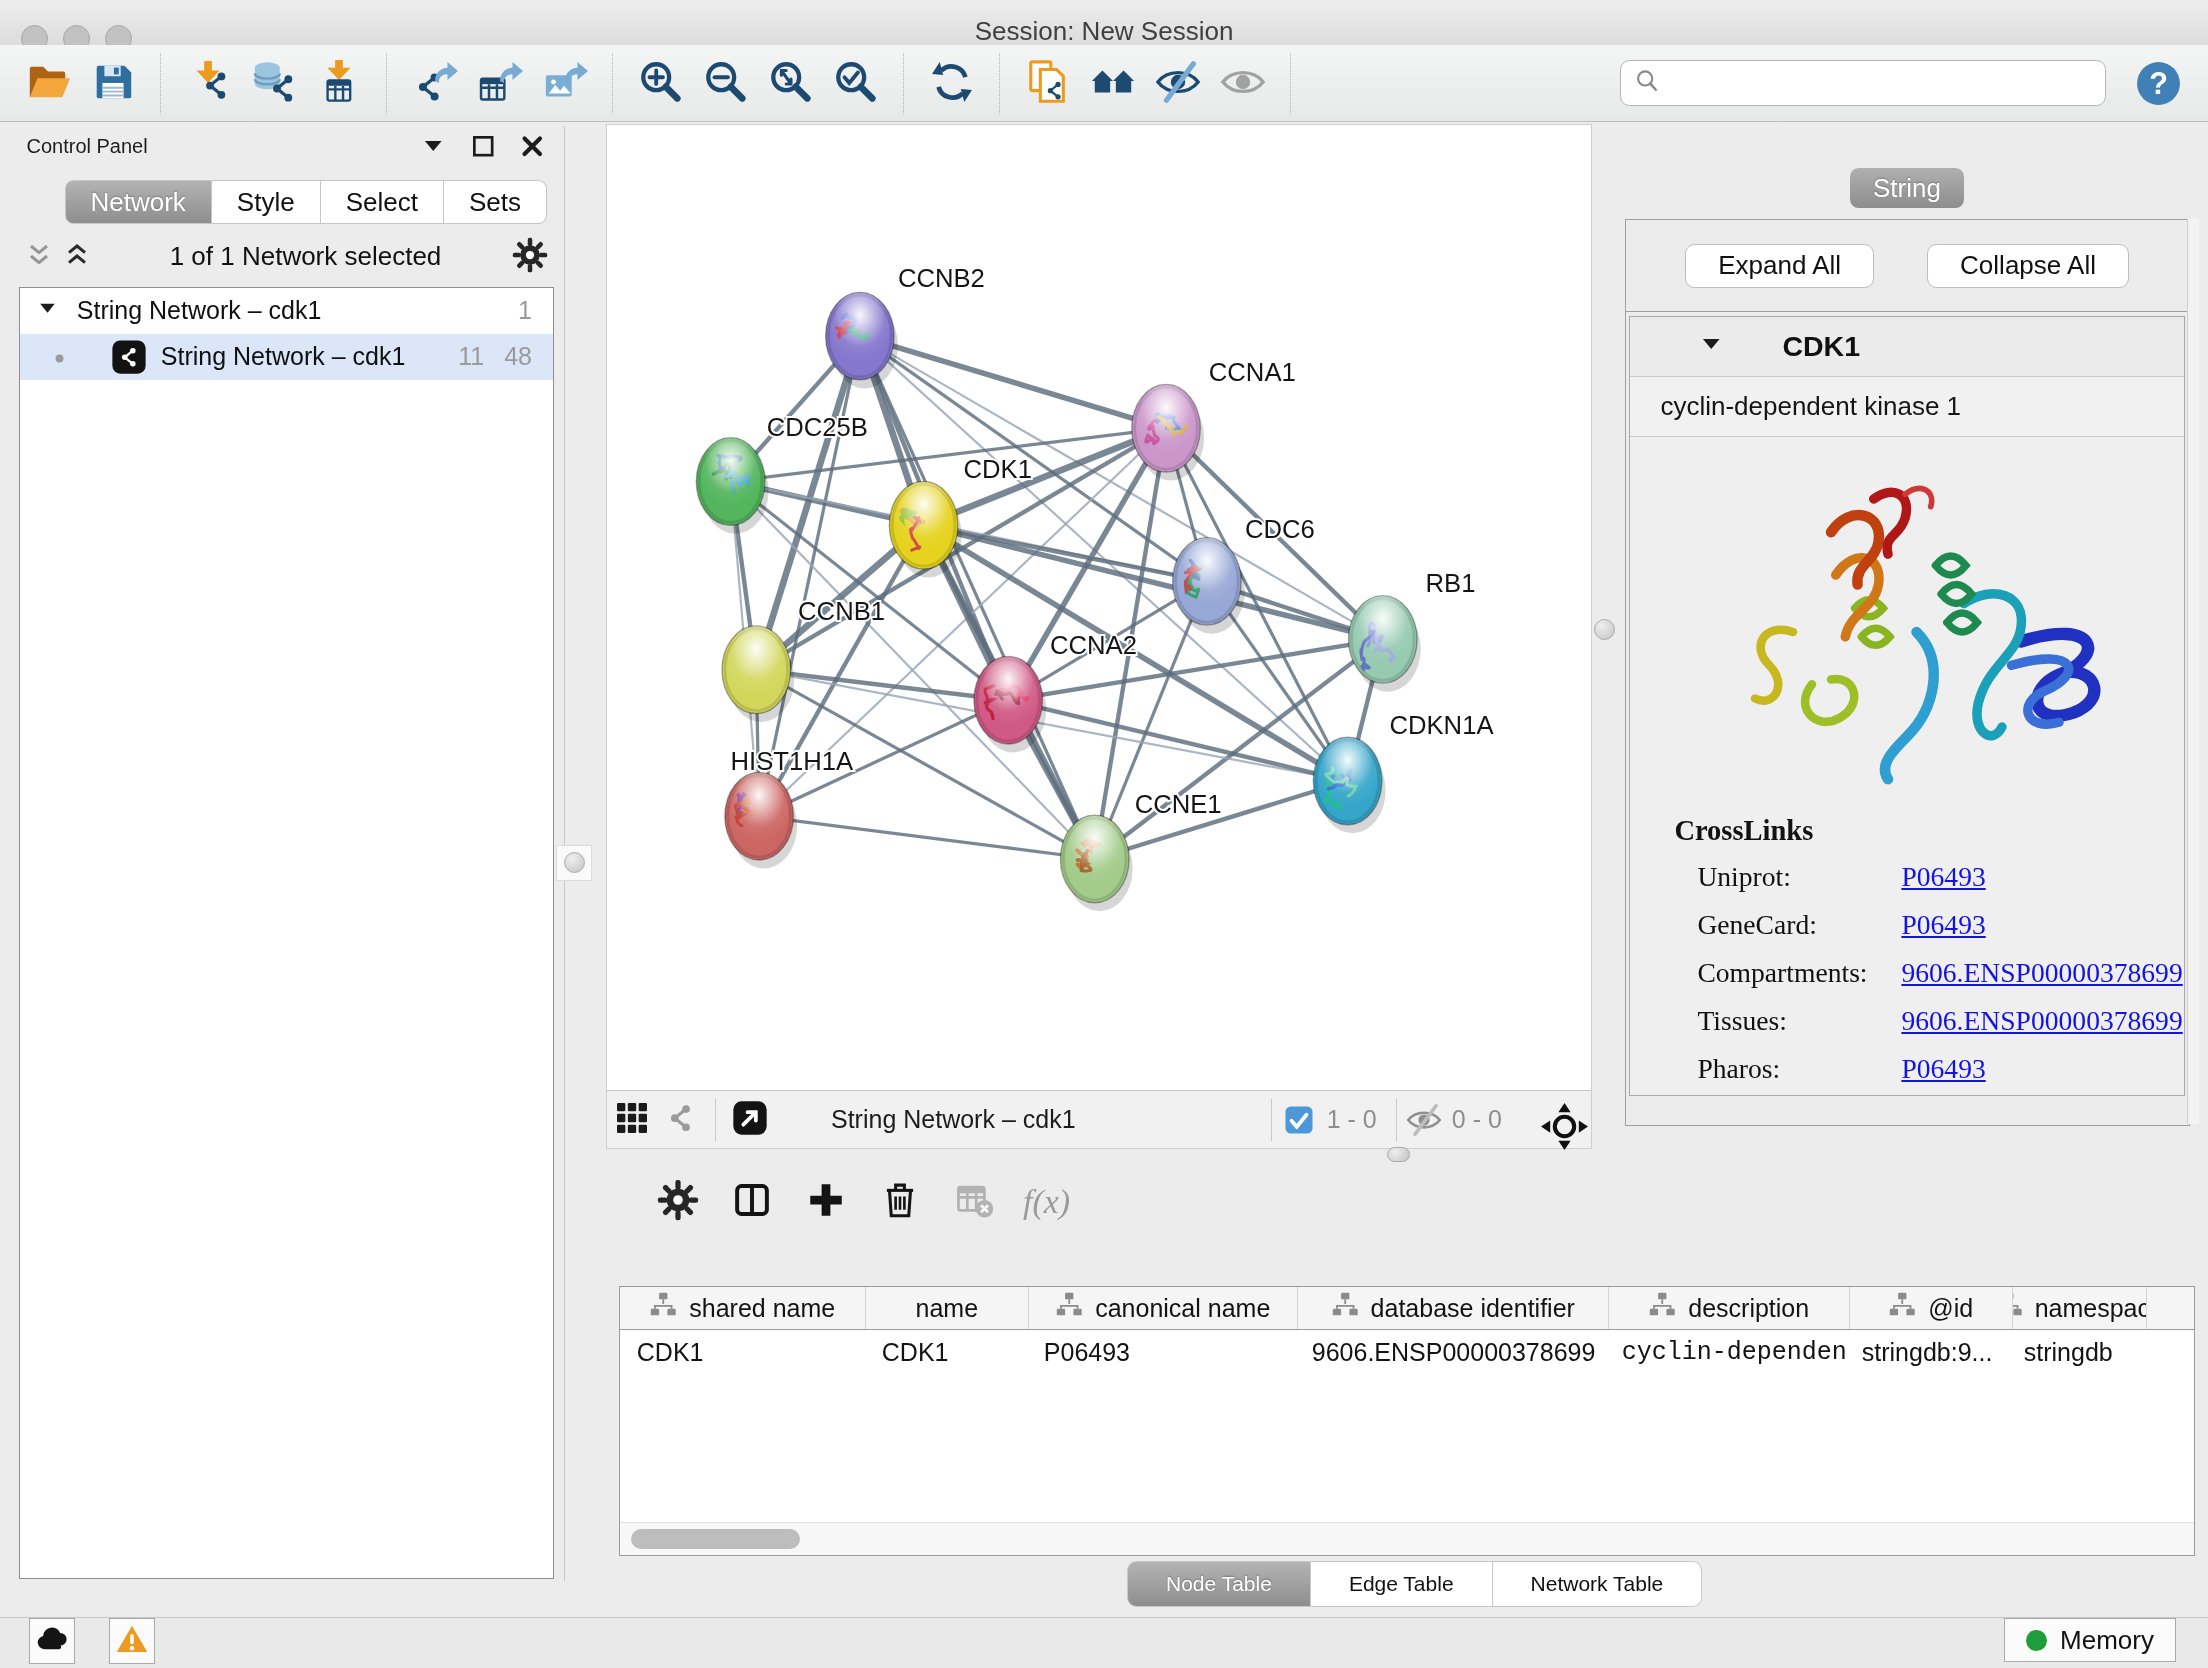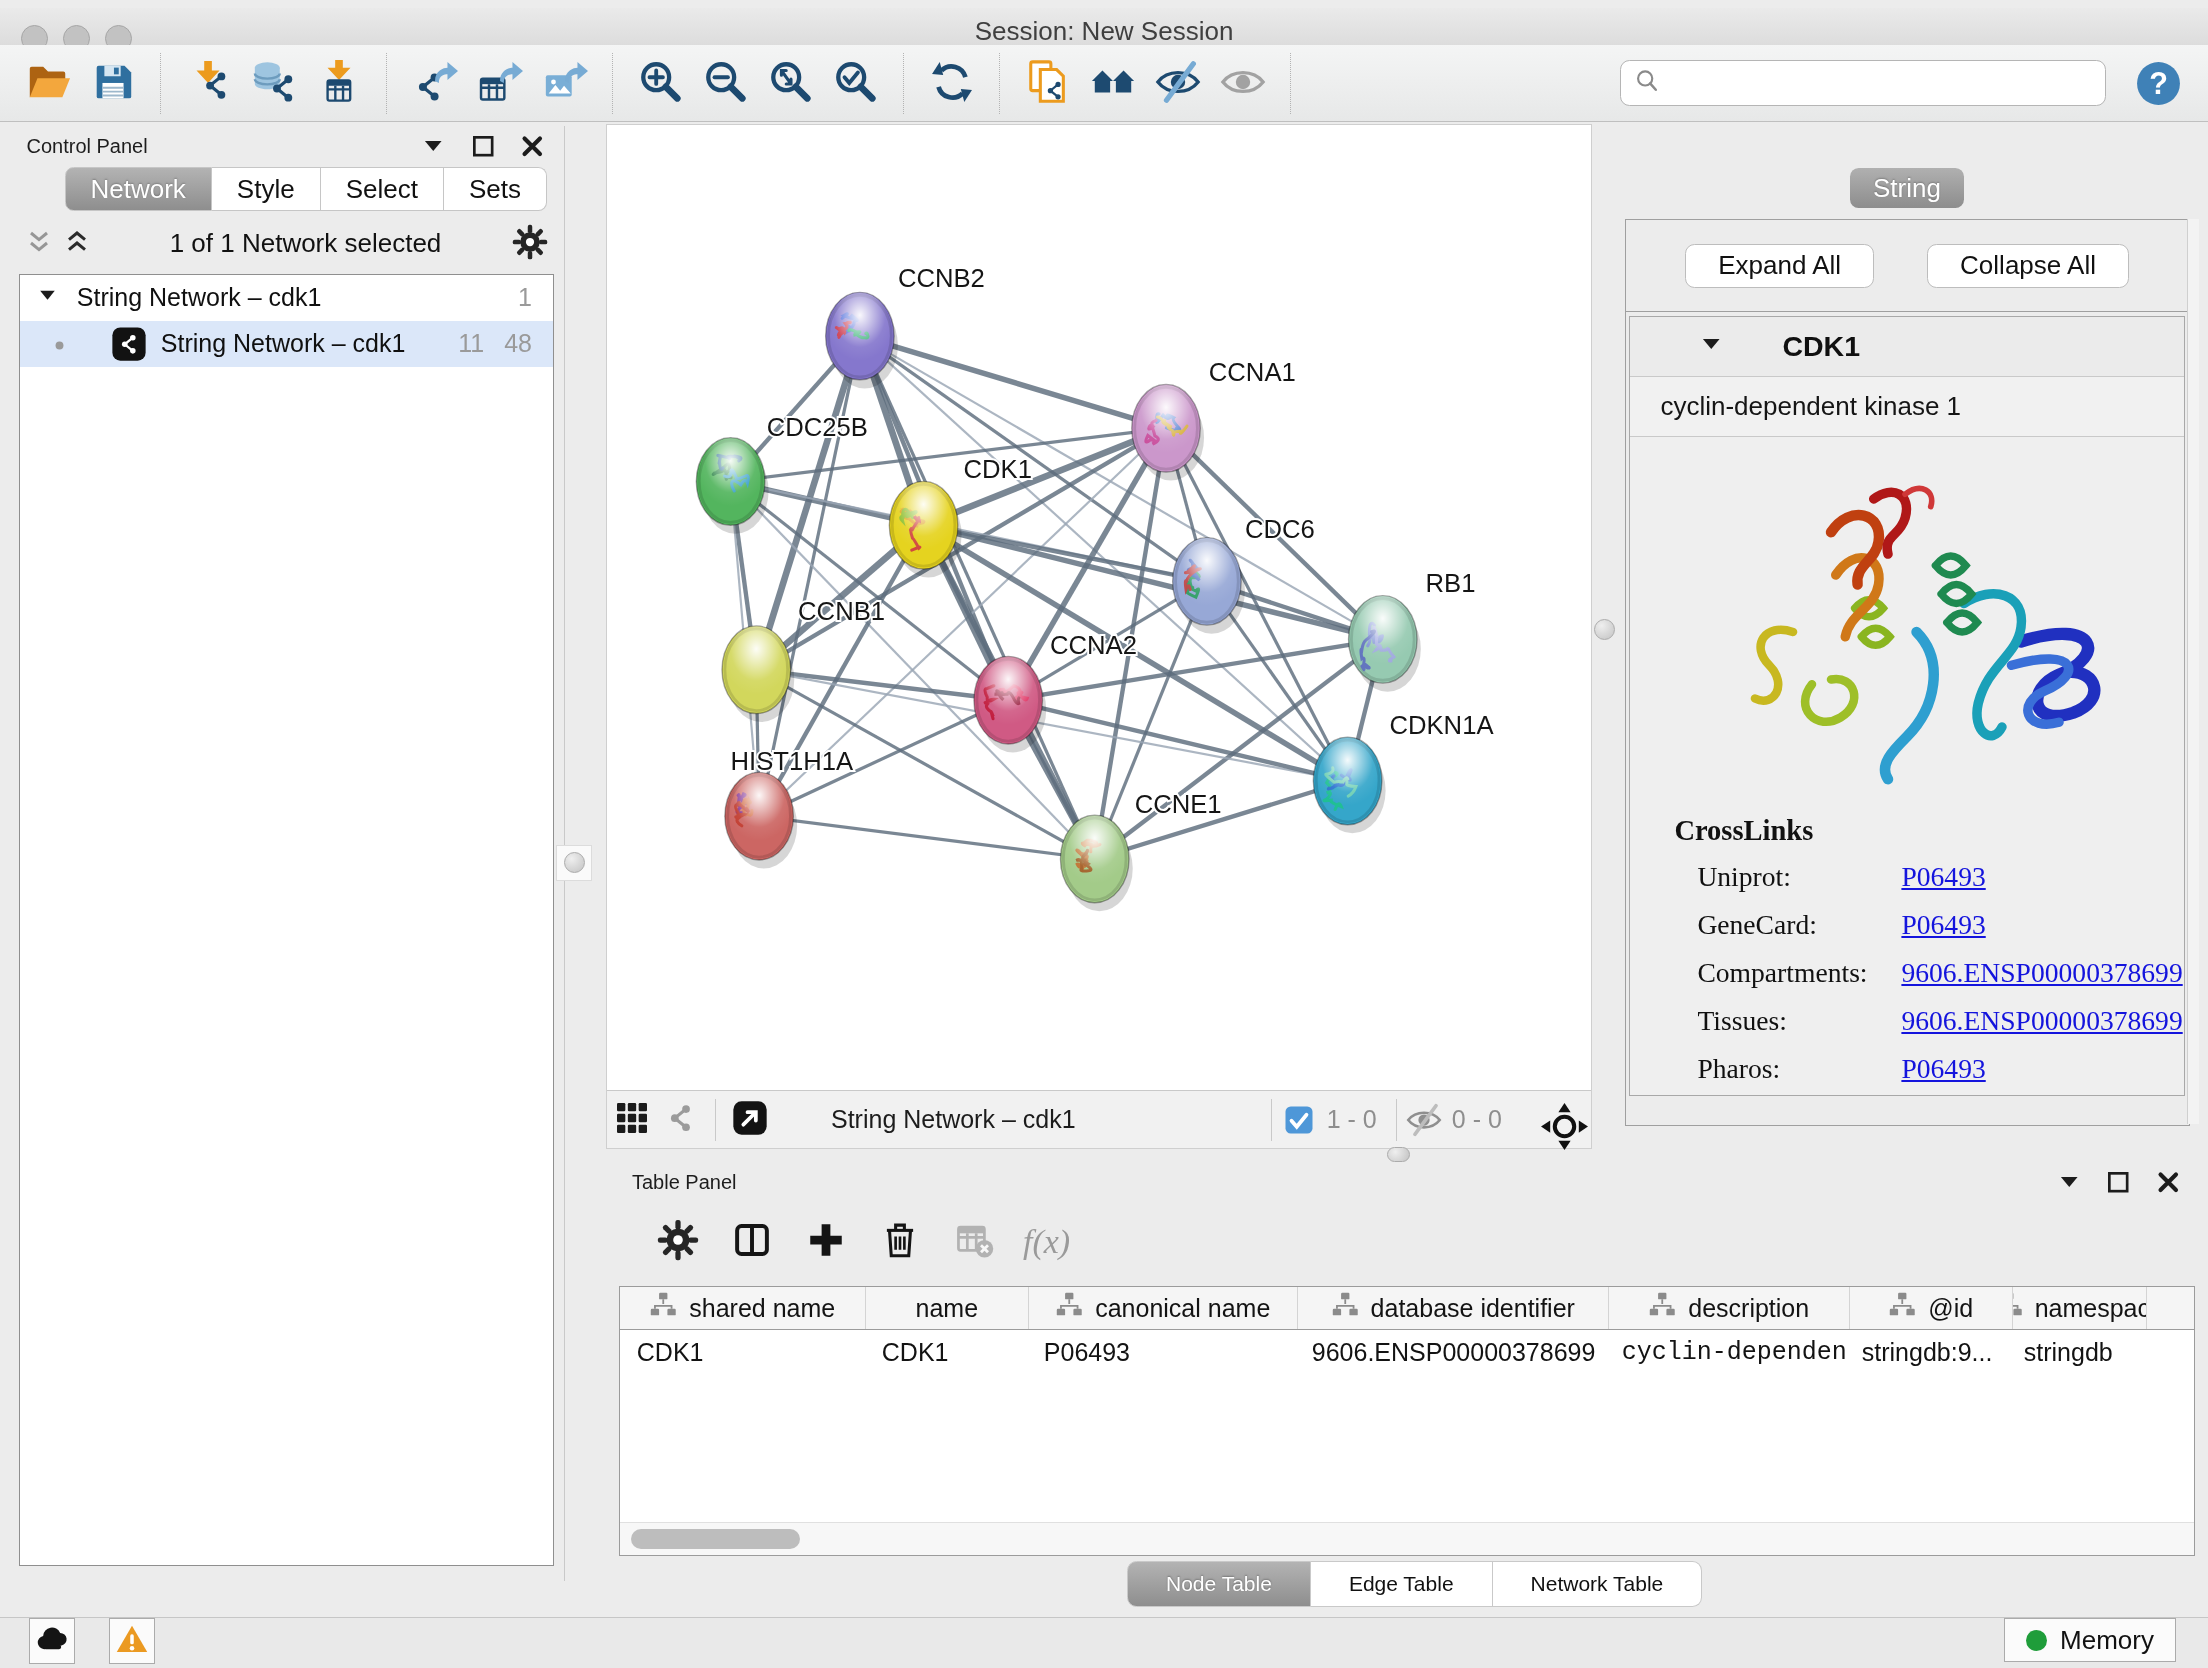--- a/index.html
+++ b/index.html
@@ -28,21 +28,21 @@
   .help-btn{width:49px;height:49px;border:none;background:transparent;margin-right:25px;padding:0;}
   .help-btn svg{width:49px;height:49px;}
   
   .panel-head{height:40px;display:flex;align-items:center;padding:0 17px;}
   .panel-title{font-size:20px;color:#1d1d1d;}
   .panel-icons{margin-left:auto;display:flex;gap:21px;align-items:center;}
   .panel-icons .pic{width:28.5px;height:28.5px;}
   .panel-icons svg{width:28.5px;height:28.5px;}
   
   .control-panel{position:absolute;left:9.5px;top:126px;width:554px;height:1455px;background:#ececec;}
-  .seg-tabs{display:flex;margin-left:55px;margin-top:1px;}
+  .seg-tabs{display:flex;margin-left:55px;margin-top:14px;}
   .seg-tab{height:42px;line-height:42px;padding:0 25px;font-size:26px;background:#fff;
     border:1px solid #c6c6c6;border-left:none;color:#111;}
   .seg-tab:first-child{border-left:1px solid #c6c6c6;border-radius:8.6px 0 0 8.6px;}
   .seg-tab:last-child{border-radius:0 8.6px 8.6px 0;}
   .seg-tab.active{background:linear-gradient(#b3b3b3,#8e8e8e);color:#fff;text-shadow:0 -1px 1.9px rgba(0,0,0,.25);}
   .net-selector{display:flex;align-items:center;padding:13.3px 13.3px 5.7px 13.3px;}
   .net-selector .chev{width:38px;height:32px;}
   .net-selector .chev svg{width:32px;height:32px;}
   .net-selector .sel-text{flex:1;text-align:center;font-size:26px;color:#111;}
   .net-selector .gearbtn{width:38px;height:38px;}
@@ -715,34 +715,20 @@
   <span class="cl-value"><a href="#">P06493</a></span>
               </div>
             </div>
         </div>
       </div>
     </div>
     <div class="res-scroll"></div>
   </div>
 
   <div class="table-panel">
-    <div class="panel-head">
-      <span class="panel-title">Table Panel</span>
-      <span class="panel-icons">
-        <span class="pic"><svg viewBox="0 0 48 48" xmlns="http://www.w3.org/2000/svg">
-              <path d="M10 15 h28 L24 32z" fill="#1c1c1c"></path>
-            </svg></span>
-        <span class="pic"><svg viewBox="0 0 48 48" xmlns="http://www.w3.org/2000/svg">
-              <rect x="9" y="9" width="30" height="30" fill="none" stroke="#1c1c1c" stroke-width="4.5"></rect>
-            </svg></span>
-        <span class="pic"><svg viewBox="0 0 48 48" xmlns="http://www.w3.org/2000/svg">
-              <path d="M11 11 L37 37 M37 11 L11 37" stroke="#1c1c1c" stroke-width="7" stroke-linecap="round"></path>
-            </svg></span>
-      </span>
-    </div>
     <div class="tbl-toolbar">
       <button class="tb-btn">
           <span><svg viewBox="0 0 48 48" xmlns="http://www.w3.org/2000/svg">
               <g fill="#262626">
                 <rect x="21" y="1" width="6" height="11" rx="2.5" transform="rotate(0 24 24)"></rect>
                 <rect x="21" y="1" width="6" height="11" rx="2.5" transform="rotate(45 24 24)"></rect>
                 <rect x="21" y="1" width="6" height="11" rx="2.5" transform="rotate(90 24 24)"></rect>
                 <rect x="21" y="1" width="6" height="11" rx="2.5" transform="rotate(135 24 24)"></rect>
                 <rect x="21" y="1" width="6" height="11" rx="2.5" transform="rotate(180 24 24)"></rect>
                 <rect x="21" y="1" width="6" height="11" rx="2.5" transform="rotate(225 24 24)"></rect>

